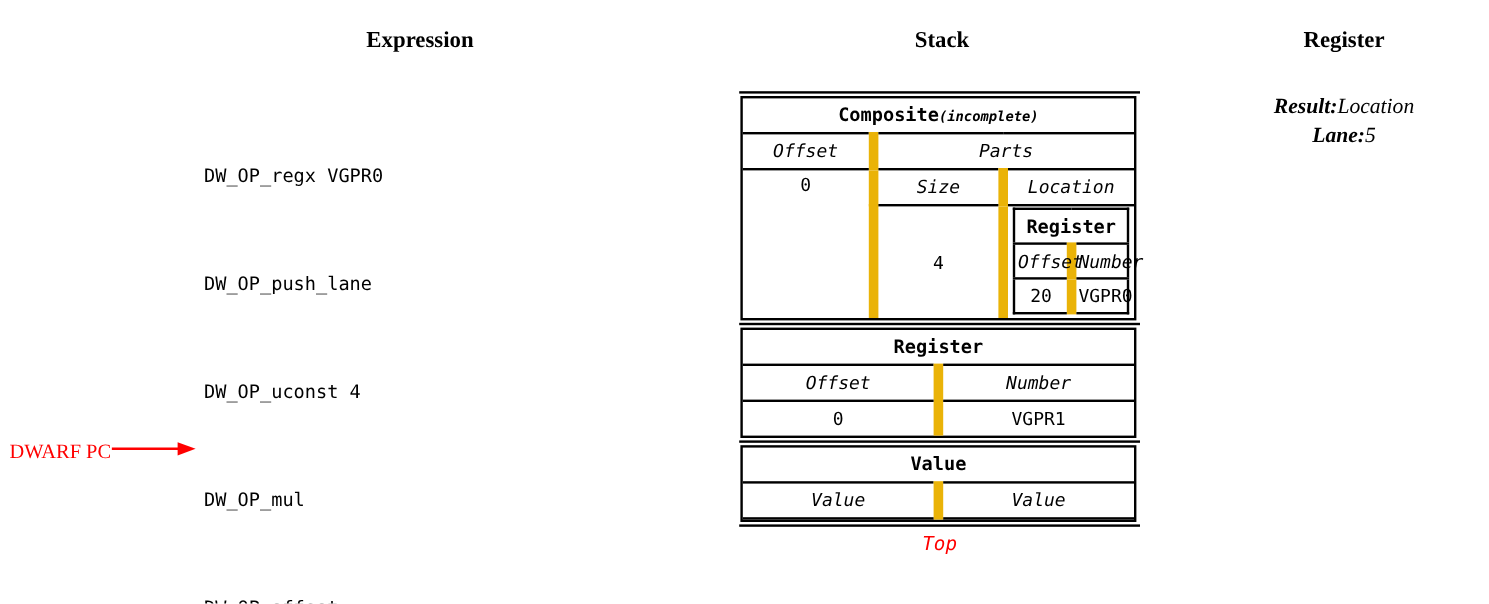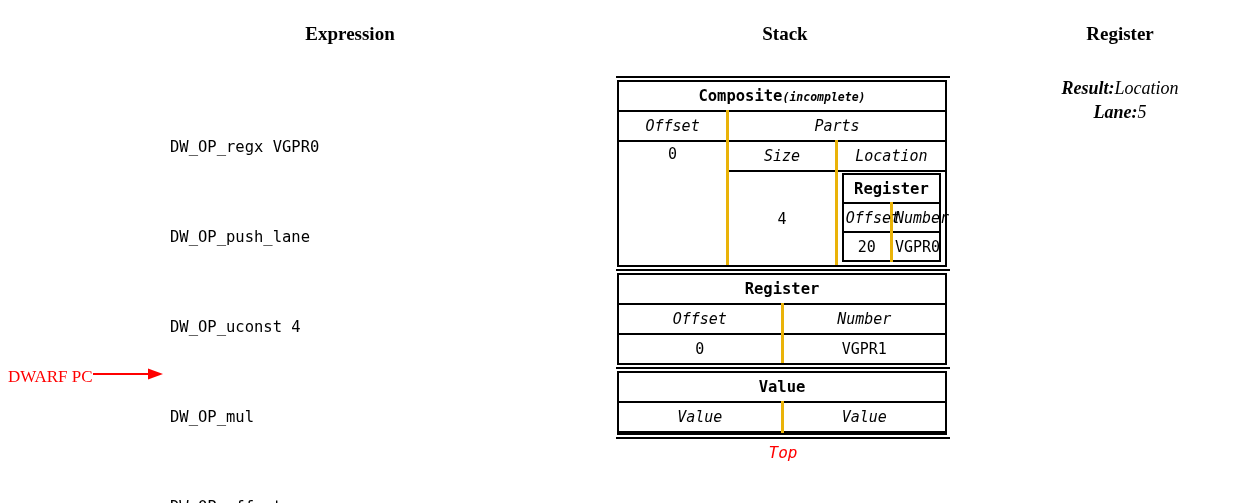--- a/index.html
+++ b/index.html
@@ -97,21 +97,21 @@
     font-weight: bold;
     font-size: 15.5px;
   }
   .tbl-title .paren {
     font-weight: bold;
     font-style: italic;
     font-size: 11.5px;
   }
   .fld { font-style: italic; }
   .bdr-b { border-bottom: 2px solid #000; }
-  .bdr-r { border-right: 3px solid #eab308; }
+  .bdr-r { border-right: 8px solid #eab308; }
   .val-red { color: #ff0000; }
 
   
   td.nest-cell {
     padding: 0;
     vertical-align: bottom;
   }
   table.nested {
     border-collapse: collapse;
     width: calc(100% - 4px);

